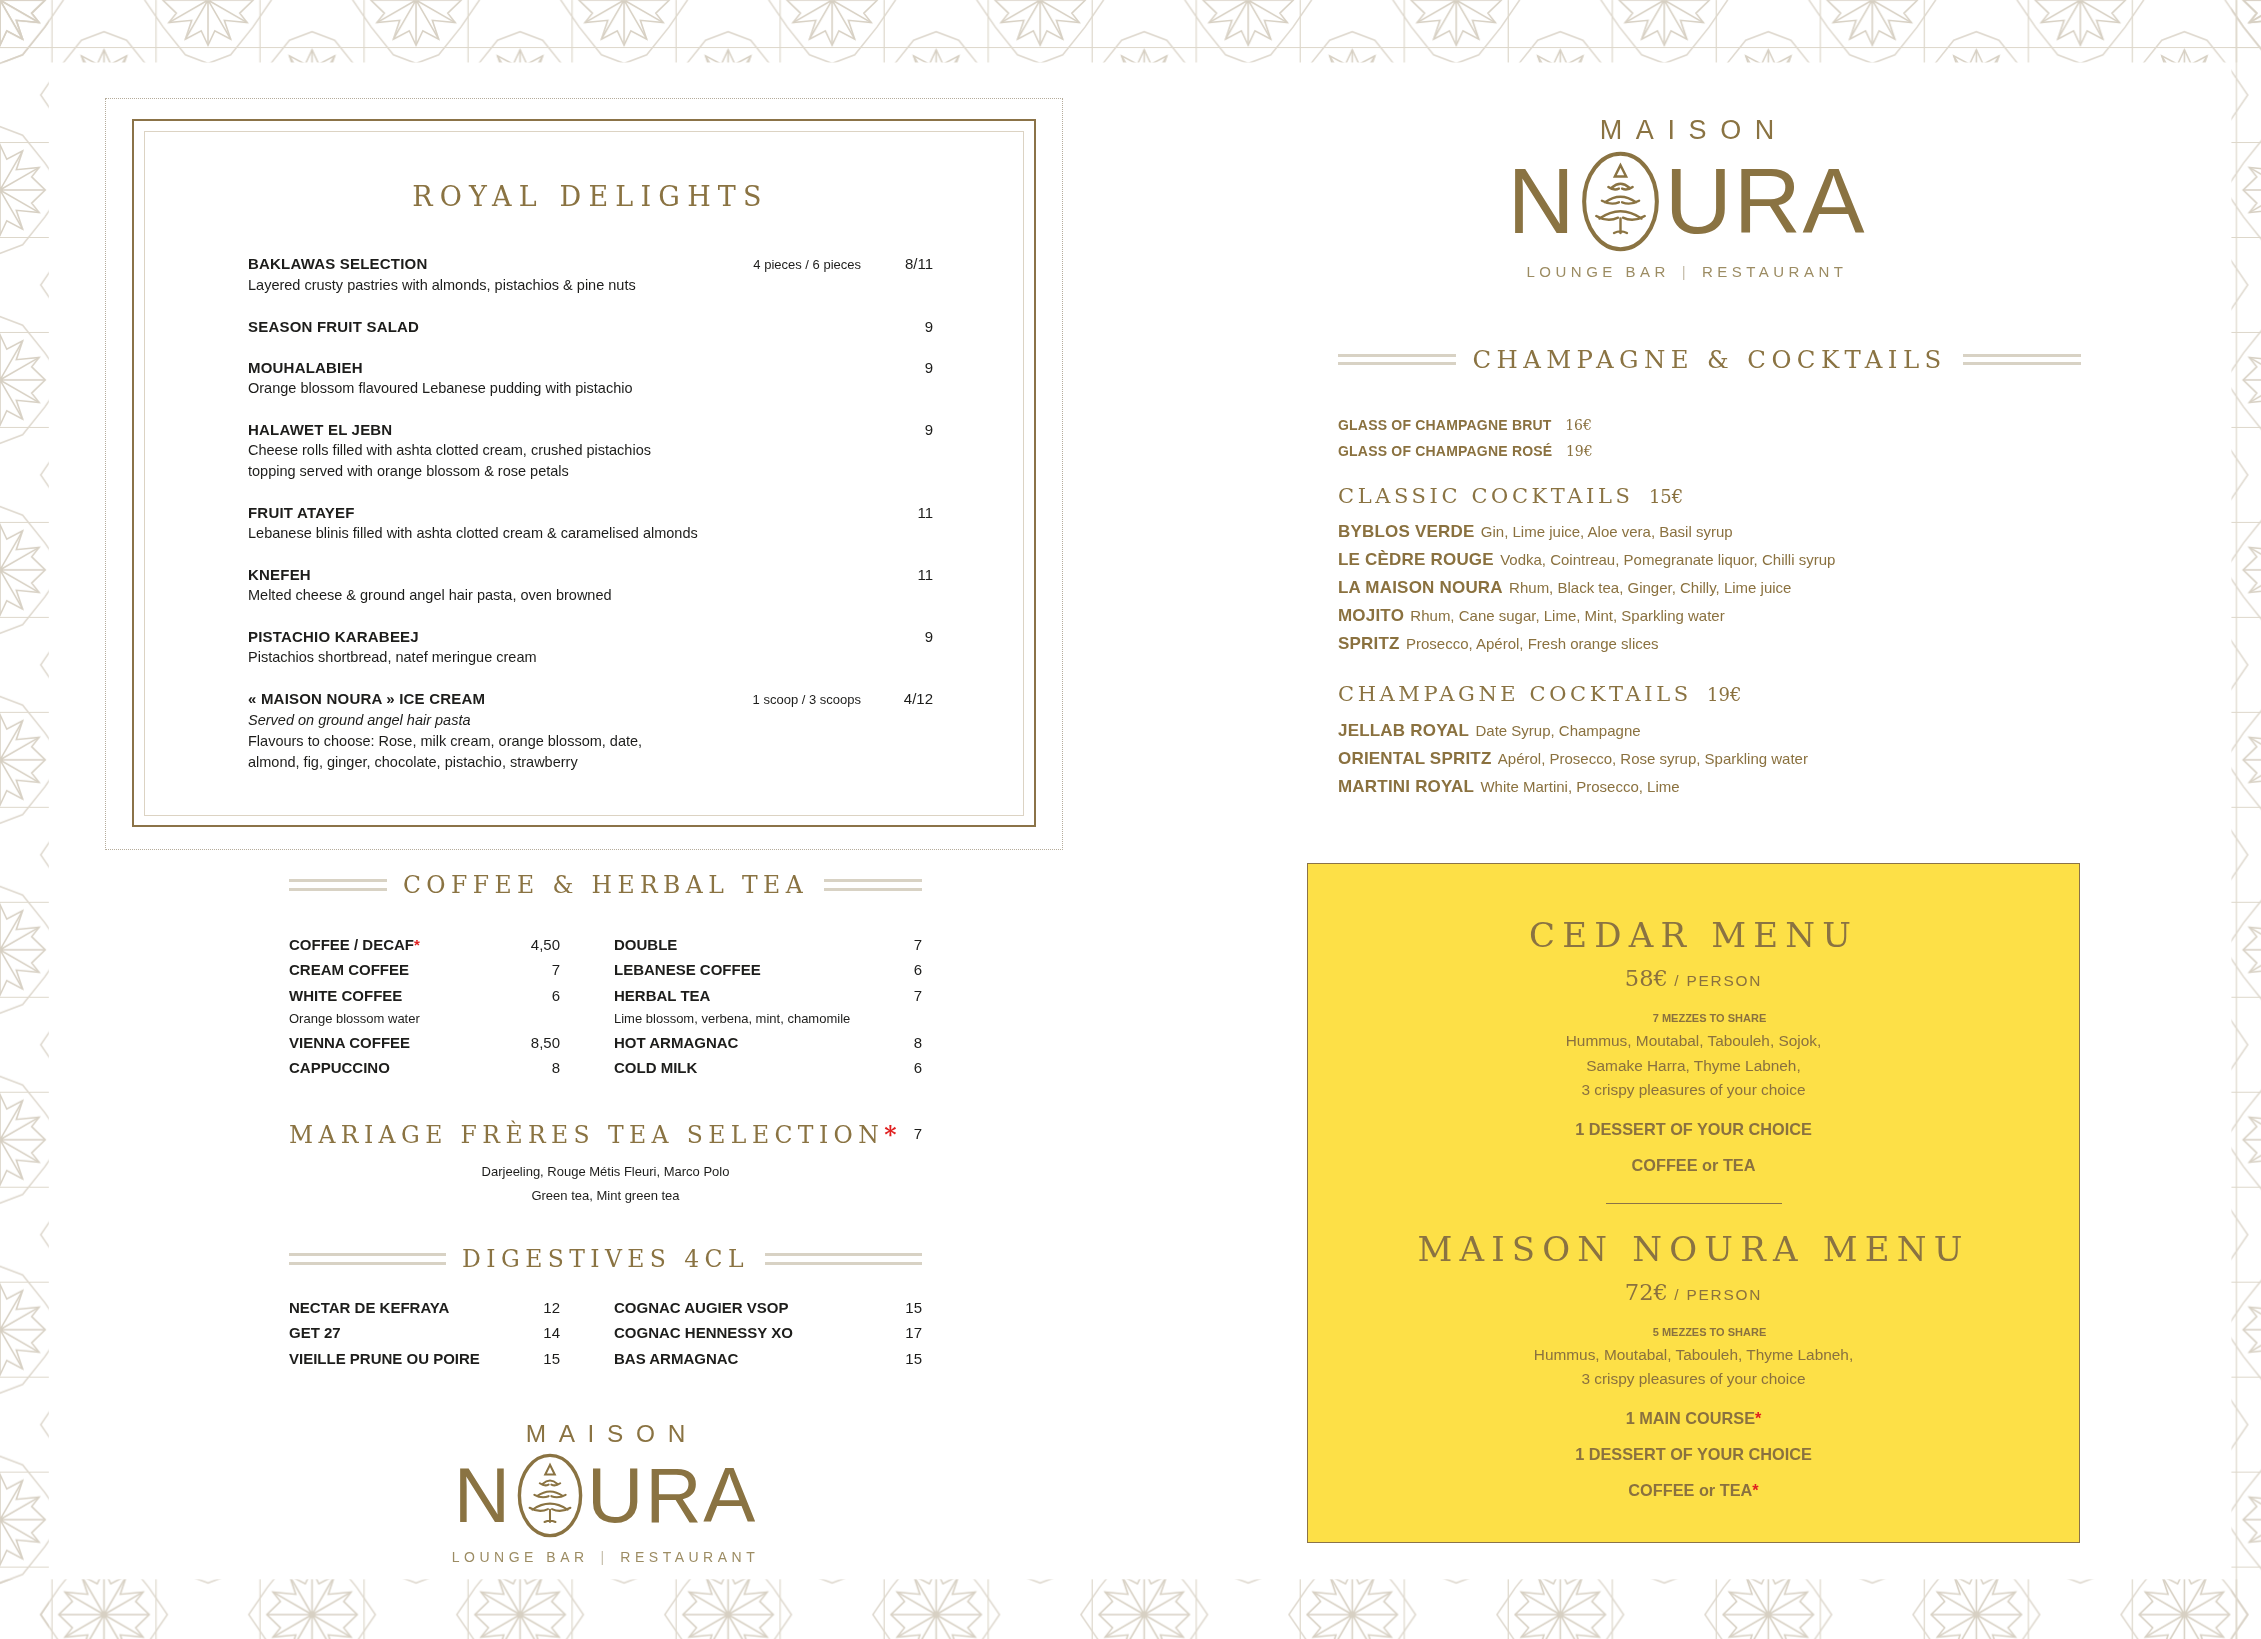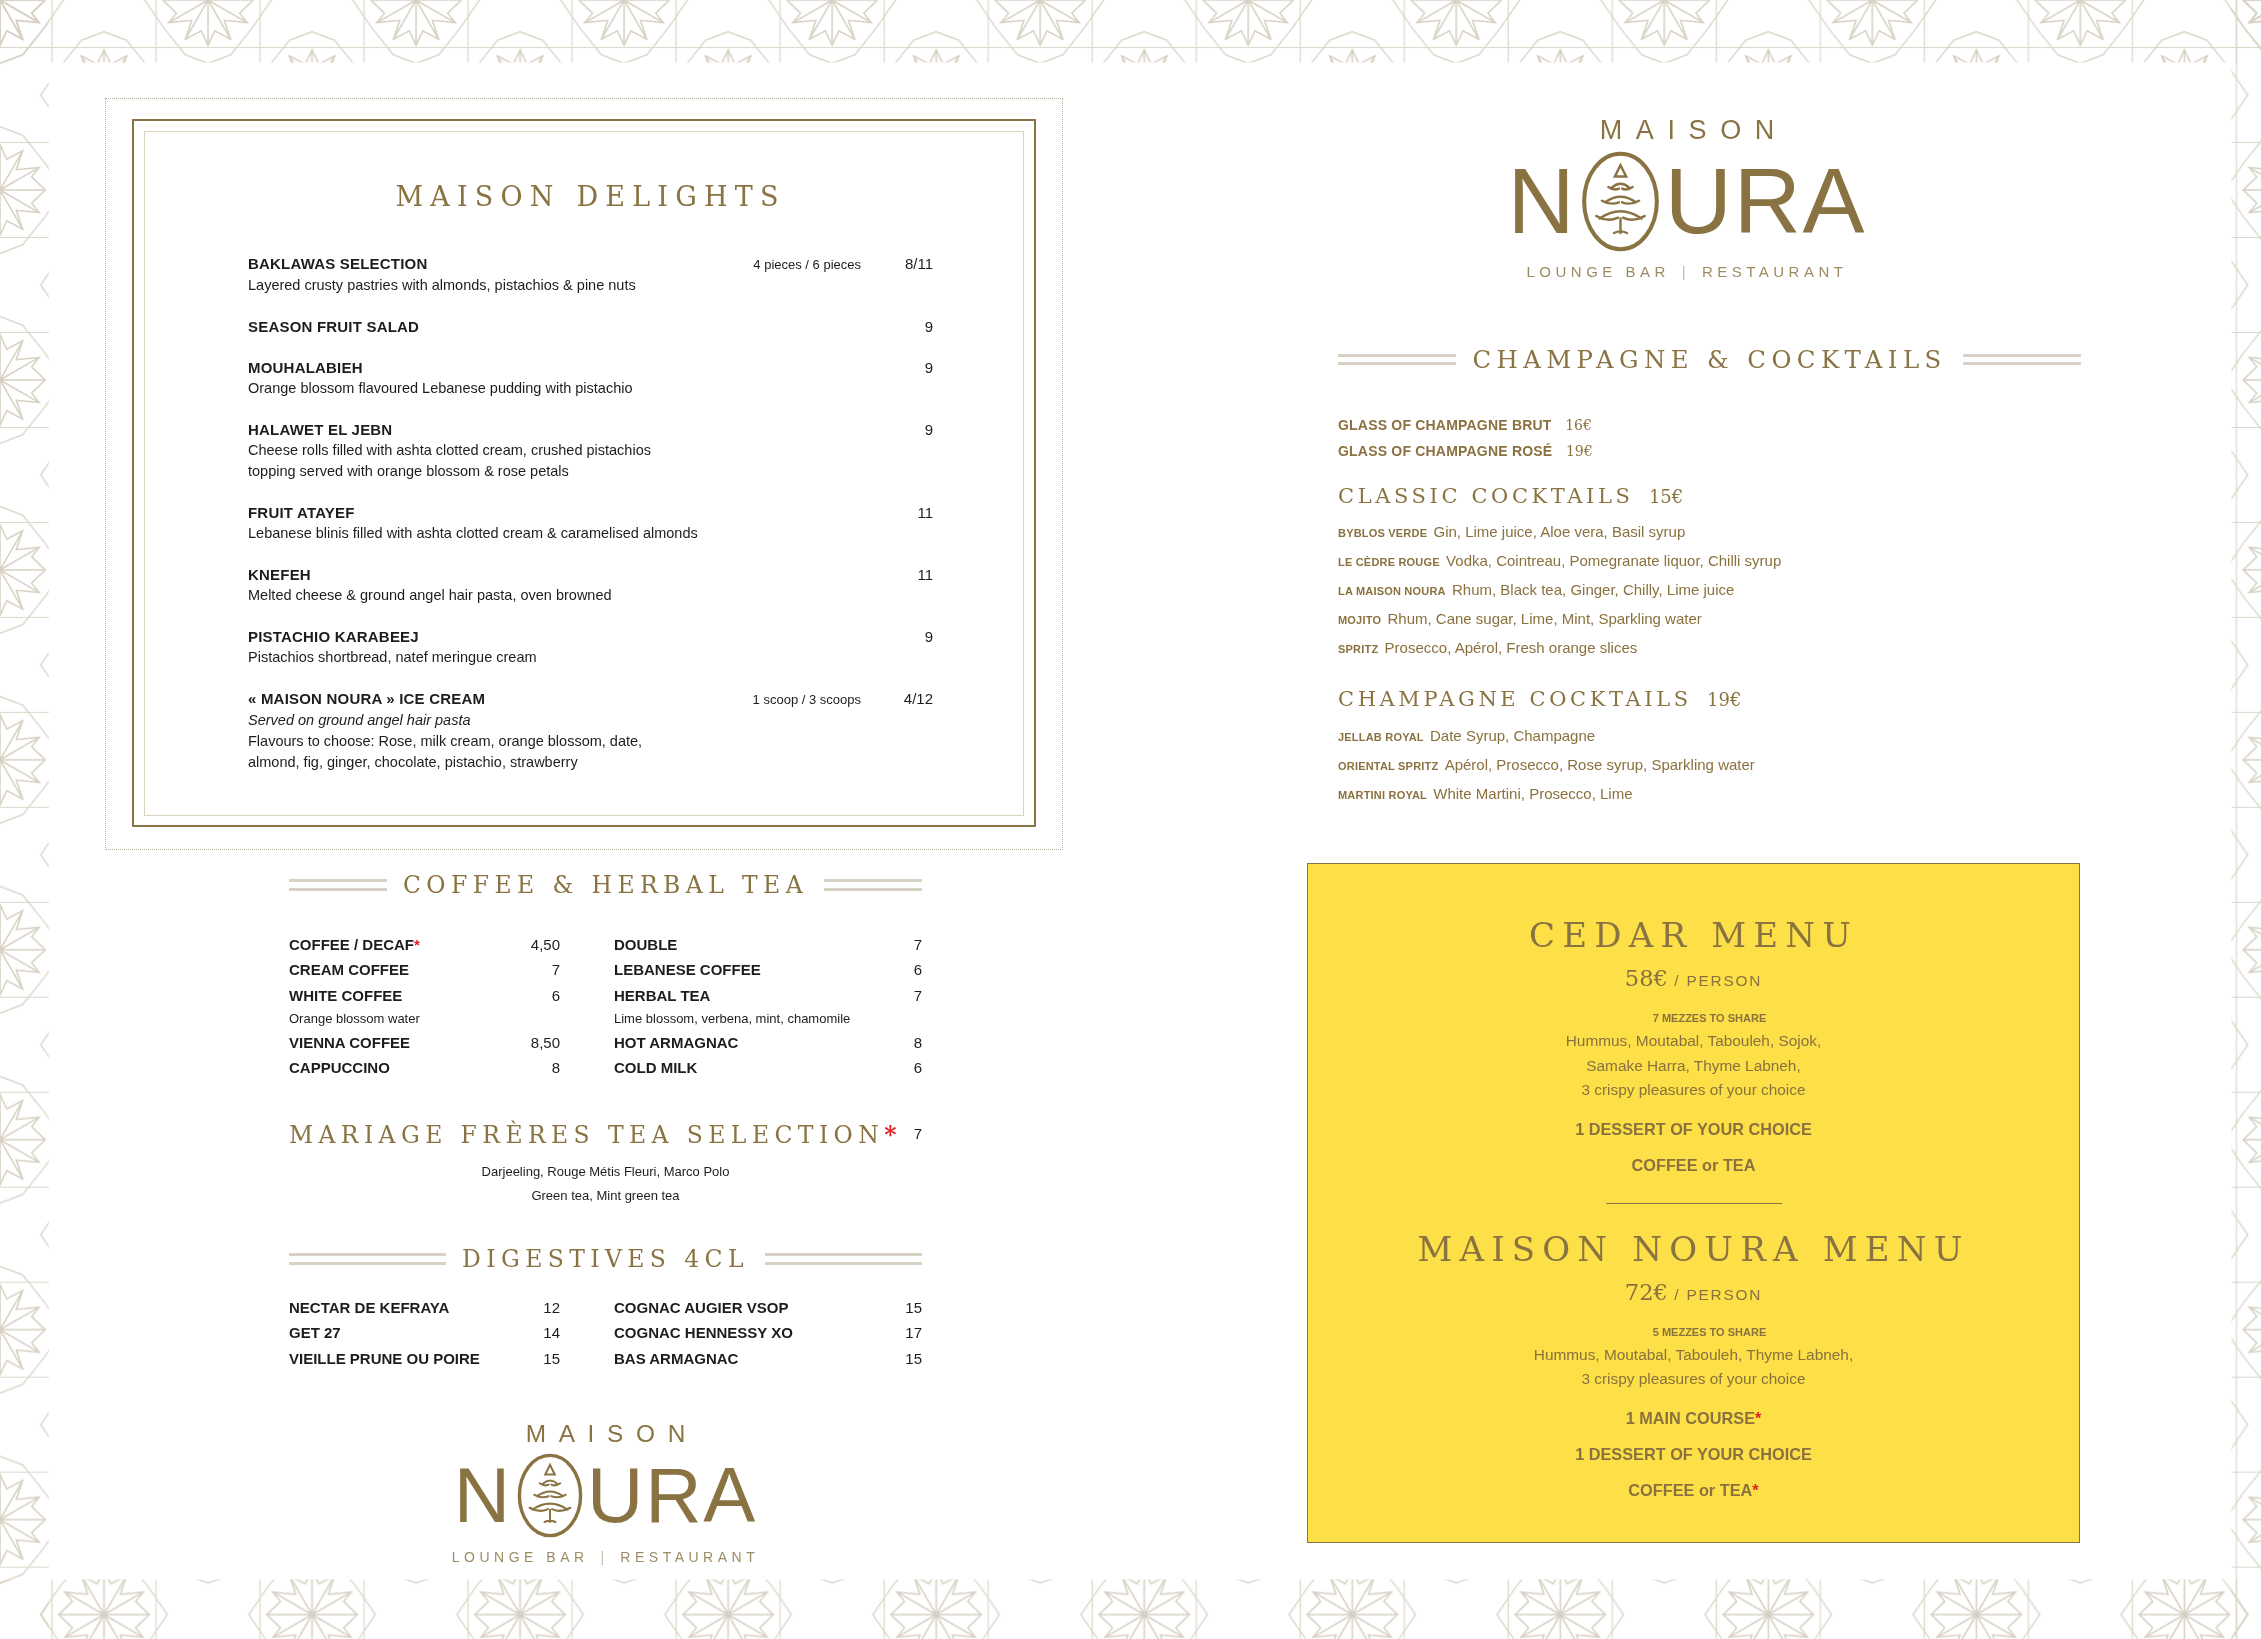--- a/index.html
+++ b/index.html
@@ -62,21 +62,21 @@
   #champagne-section{left:1338px;top:345px;width:743px;color:#8a713f;}
   .glass-rows{margin-top:43px;}
   .glass-row{display:flex;align-items:baseline;margin-bottom:10px;}
   .glass-name{font-weight:bold;font-size:14px;letter-spacing:0.2px;}
   .glass-price{font-family:"DejaVu Serif", serif;font-size:14px;margin-left:13.6px;}
   .sub-head{display:flex;align-items:baseline;margin-top:25px;}
   .sub-title{font-family:"DejaVu Serif", serif;font-size:21px;letter-spacing:3.6px;color:#8a7342;}
   .sub-price{font-family:"DejaVu Serif", serif;font-size:18px;margin-left:15.4px;}
   .c-items{margin-top:15.4px;}
   .c-item{margin-bottom:10px;font-size:15px;line-height:18px;}
-  .c-name{font-weight:bold;font-size:11px;letter-spacing:0.2px;margin-right:6.3px;}
+  .c-name{font-weight:bold;font-size:17px;letter-spacing:0.2px;margin-right:6.3px;}
   
   #cedar-box{left:1307px;top:863px;width:773px;height:680px;background:#fde047;border:1.4px solid #8b7348;box-sizing:border-box;text-align:center;color:#8a713f;}
   .menu-title{margin-top:52px;font-family:"DejaVu Serif", serif;font-size:34px;letter-spacing:7.2px;color:#8a7342;line-height:38px;}
   .menu-title2{margin-top:26px;}
   .menu-price{margin-top:11px;}
   .menu-price .pr{font-family:"DejaVu Serif", serif;font-size:22.6px;}
   .menu-price .per{font-size:15.4px;letter-spacing:1.8px;margin-left:6.3px;}
   .menu-share{margin-top:21px;font-weight:bold;font-size:11px;padding-left:32px;}
   .menu-mezzes{margin-top:5.4px;font-size:15.4px;line-height:24.4px;white-space:pre-line;}
   .menu-bold{margin-top:17px;font-weight:bold;font-size:16.3px;}
@@ -105,21 +105,21 @@
   <rect x="0" y="3492" width="5079" height="134" fill="url(#geo)"></rect>
   <rect x="0" y="0" width="108" height="3626" fill="url(#geo)"></rect>
   <rect x="4934" y="0" width="145" height="3626" fill="url(#geo)"></rect>
 </svg>
 
 <div class="abs sd-dotted"></div>
 <div class="abs sd-gold"></div>
 <div class="abs sd-thin"></div>
 
 <div class="abs sd-content">
-  <div class="sd-title">MAISON DELIGHTS</div>
+  <div class="sd-title">ROYAL DELIGHTS</div>
   <div>
 
       <div class="sd-item">
         <div class="sd-row">
           <span class="sd-name">BAKLAWAS SELECTION</span>
           <span class="sd-spacer"></span>
           <span class="sd-note">4 pieces / 6 pieces</span>
           <span class="sd-price">8/11</span>
         </div>
 

